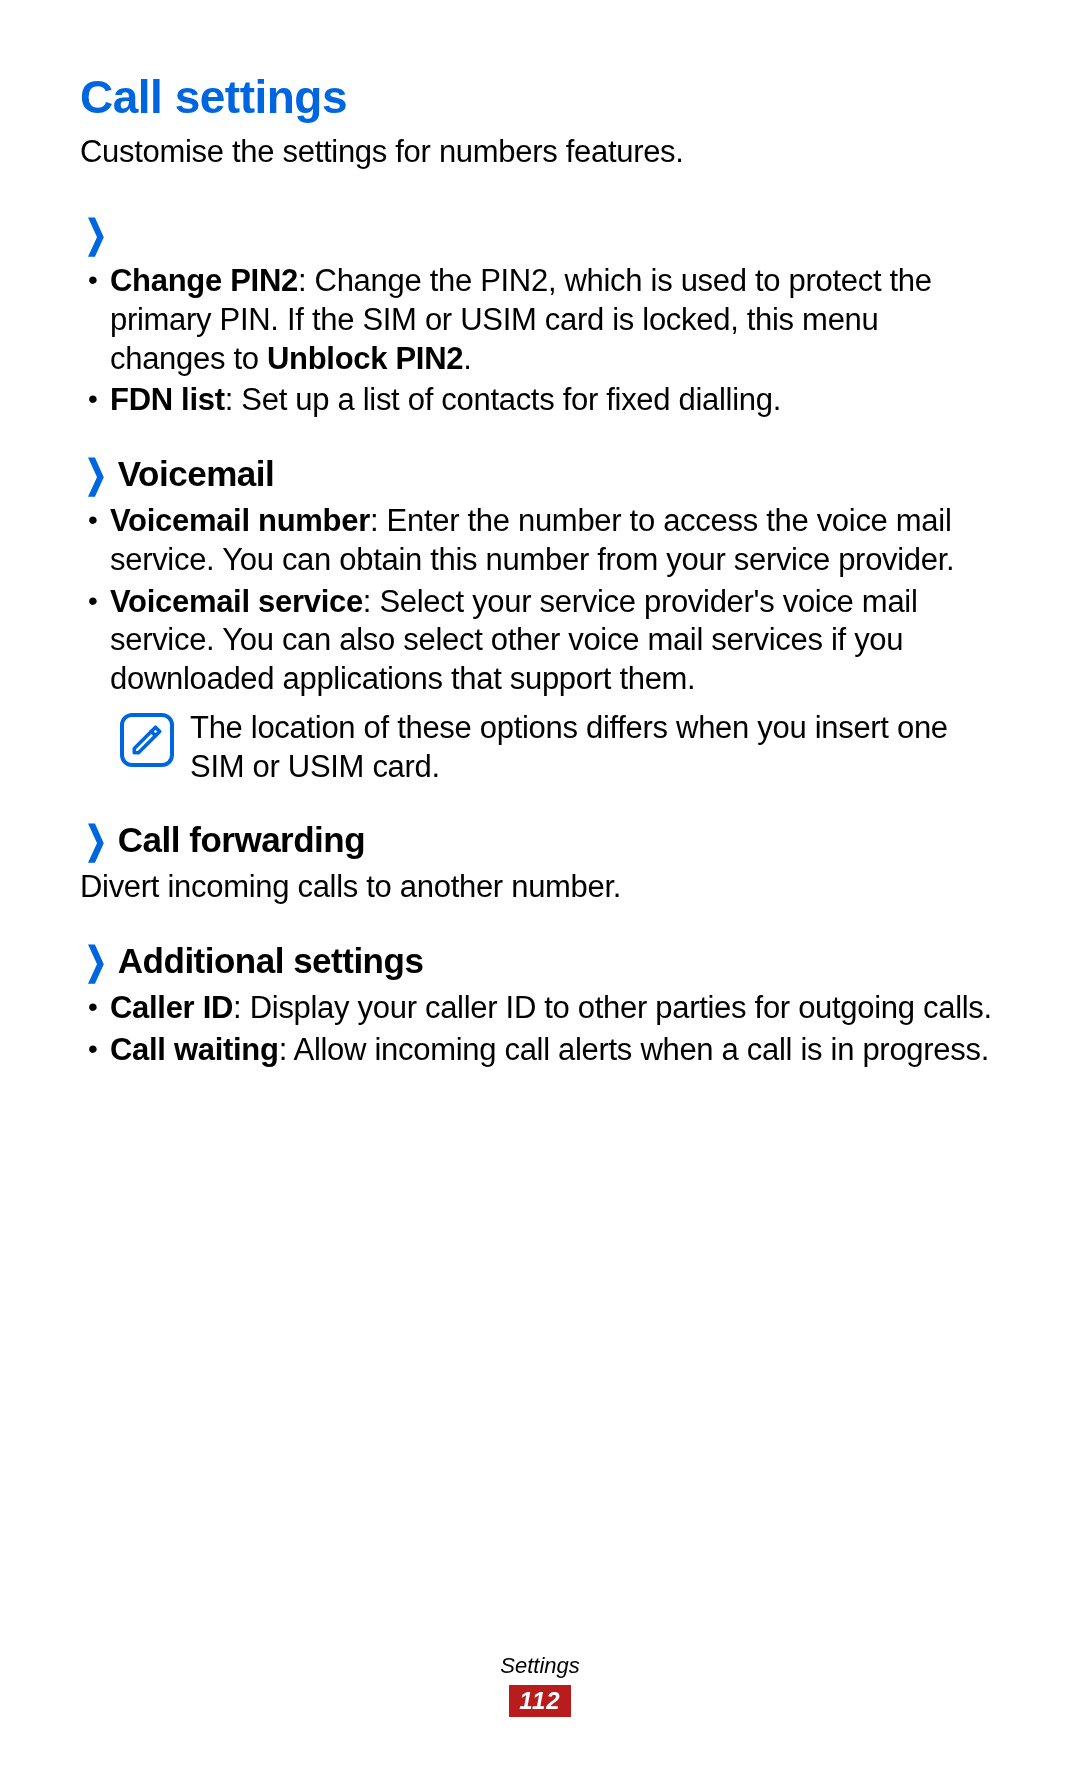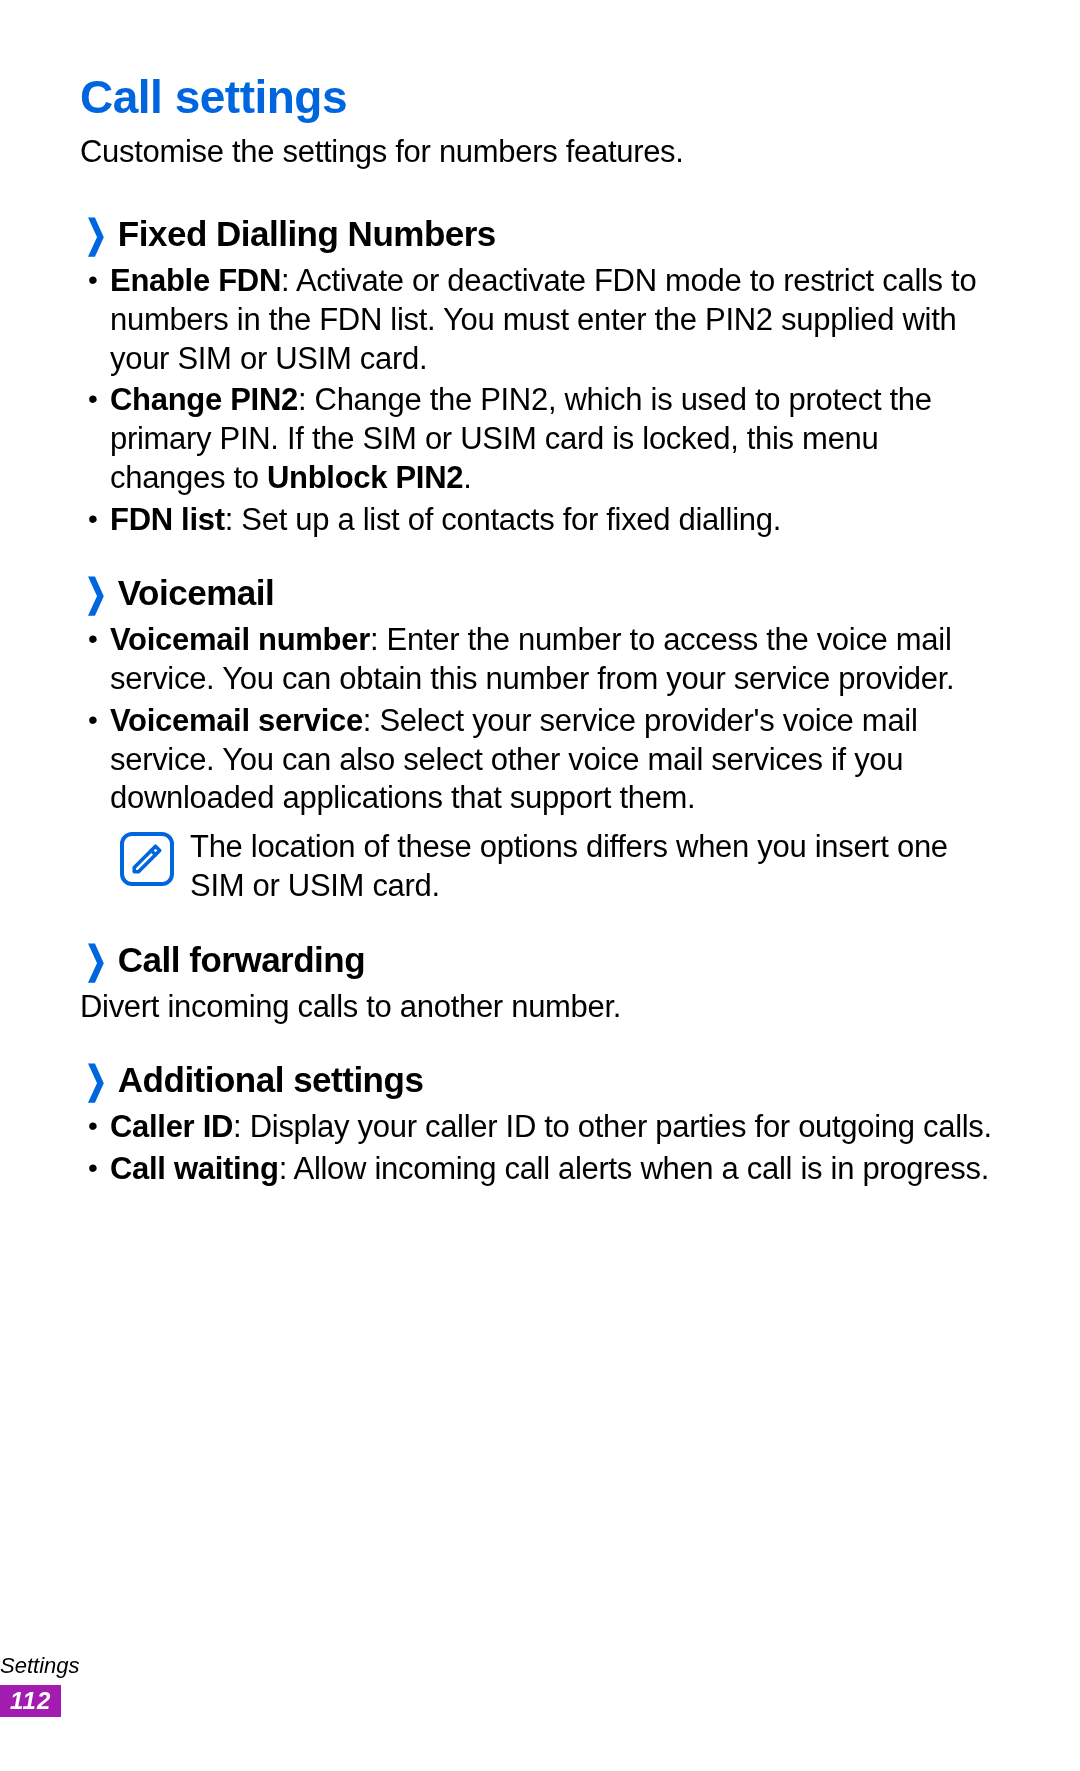--- a/index.html
+++ b/index.html
@@ -105,53 +105,50 @@
       font-size: 31px;
       line-height: 1.25;
       color: #000;
       letter-spacing: -0.3px;
     }
     .footer {
       position: absolute;
       bottom: 54px;
       left: 0;
       right: 0;
+      text-align: center;
     }
     .footer-label {
       font-style: italic;
       font-size: 22px;
       color: #000;
       margin-bottom: 6px;
     }
     .page-number {
       display: inline-block;
-      background: #a21caf;
+      background: #b91c1c;
       color: #fff;
       font-style: italic;
       font-size: 24px;
       font-weight: bold;
       padding: 2px 10px;
       letter-spacing: 1px;
     }
   </style>
 </head>
 <body>
 
 <h1 class="page-title">Call settings</h1>
 <p class="page-subtitle">Customise the settings for numbers features.</p>
 
 <div class="section">
   <div class="section-header">
     <span class="chevron">❯</span>
-    <span class="section-title">Fixed Dialling Numbers</span>
   </div>
   <ul class="bullet-list">
-    <li class="bullet-item">
-      <span class="bold">Enable FDN</span><span>: Activate or deactivate FDN mode to restrict calls to numbers in the FDN list. You must enter the PIN2 supplied with your SIM or USIM card.</span>
-    </li>
     <li class="bullet-item">
       <span class="bold">Change PIN2</span><span>: Change the PIN2, which is used to protect the primary PIN. If the SIM or USIM card is locked, this menu changes to </span><span class="bold">Unblock PIN2</span><span>.</span>
     </li>
     <li class="bullet-item">
       <span class="bold">FDN list</span><span>: Set up a list of contacts for fixed dialling.</span>
     </li>
   </ul>
 </div>
 
 <div class="section">

